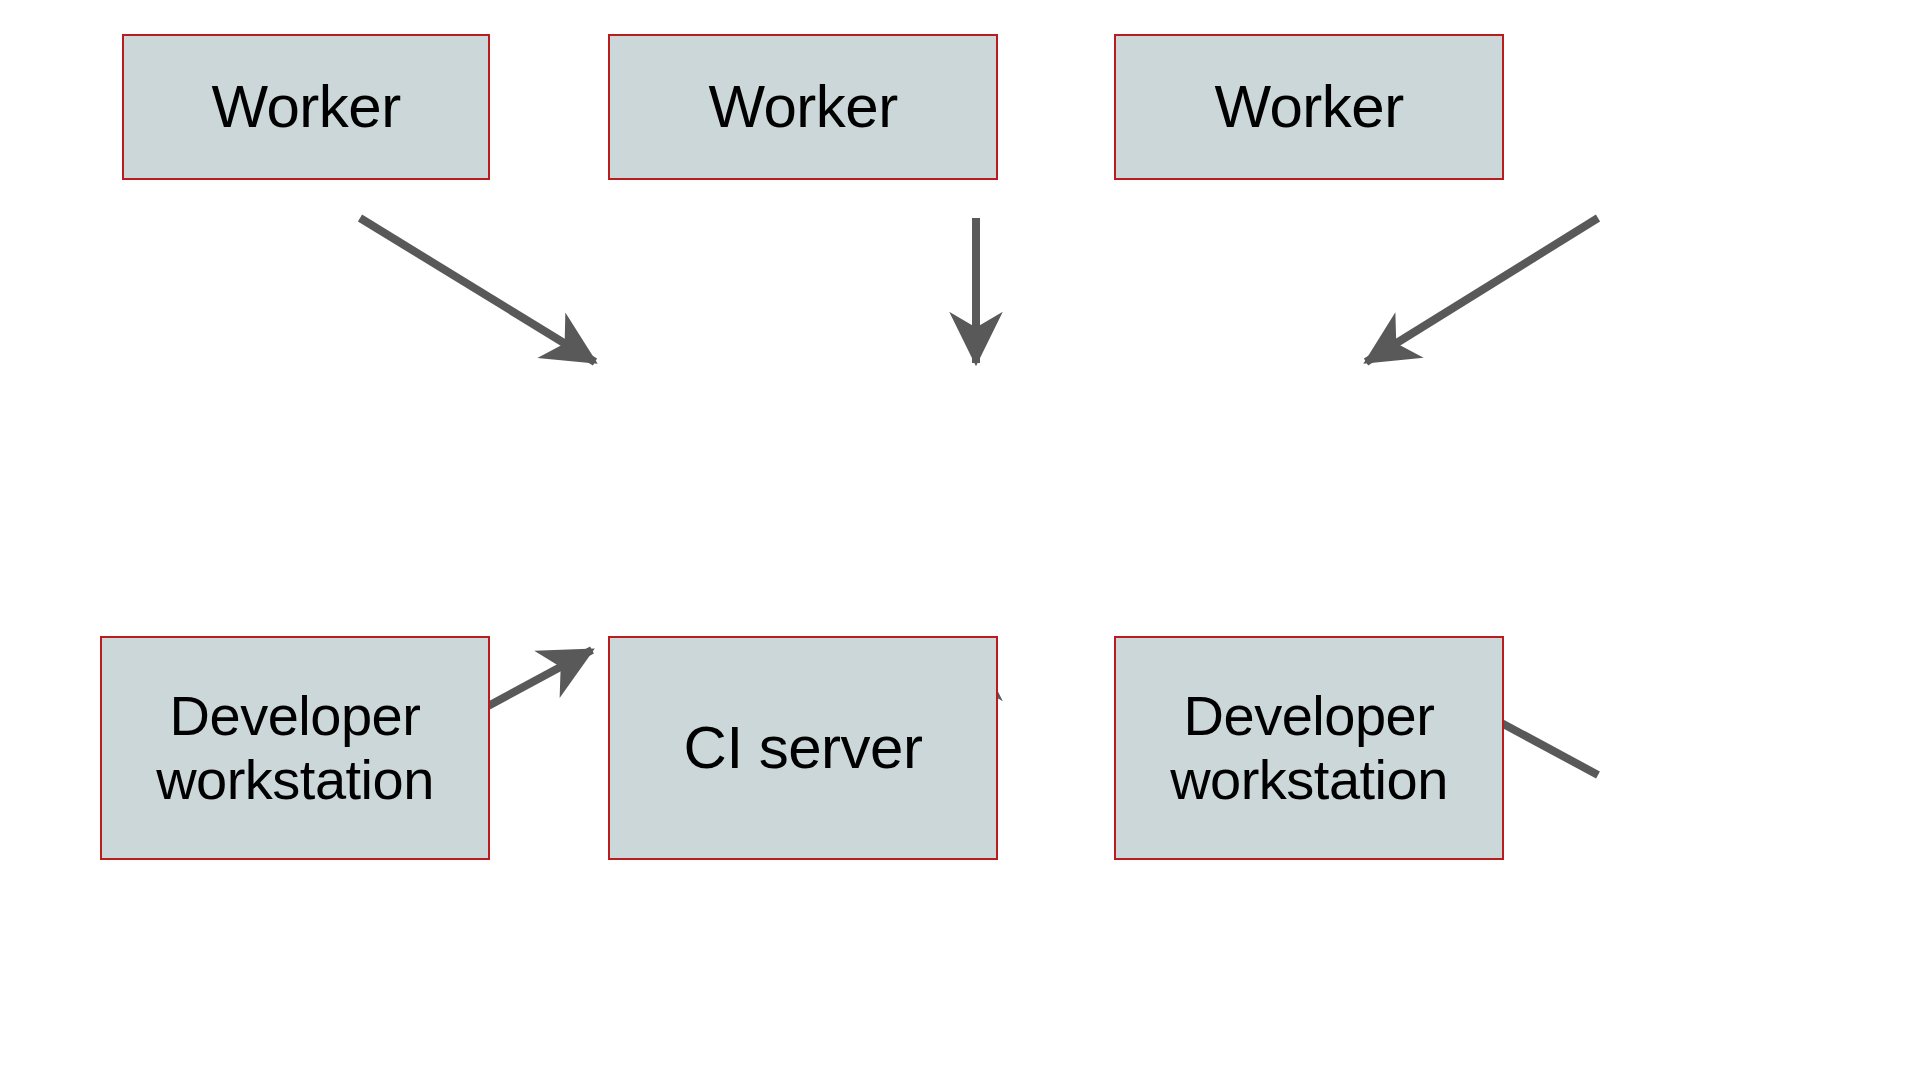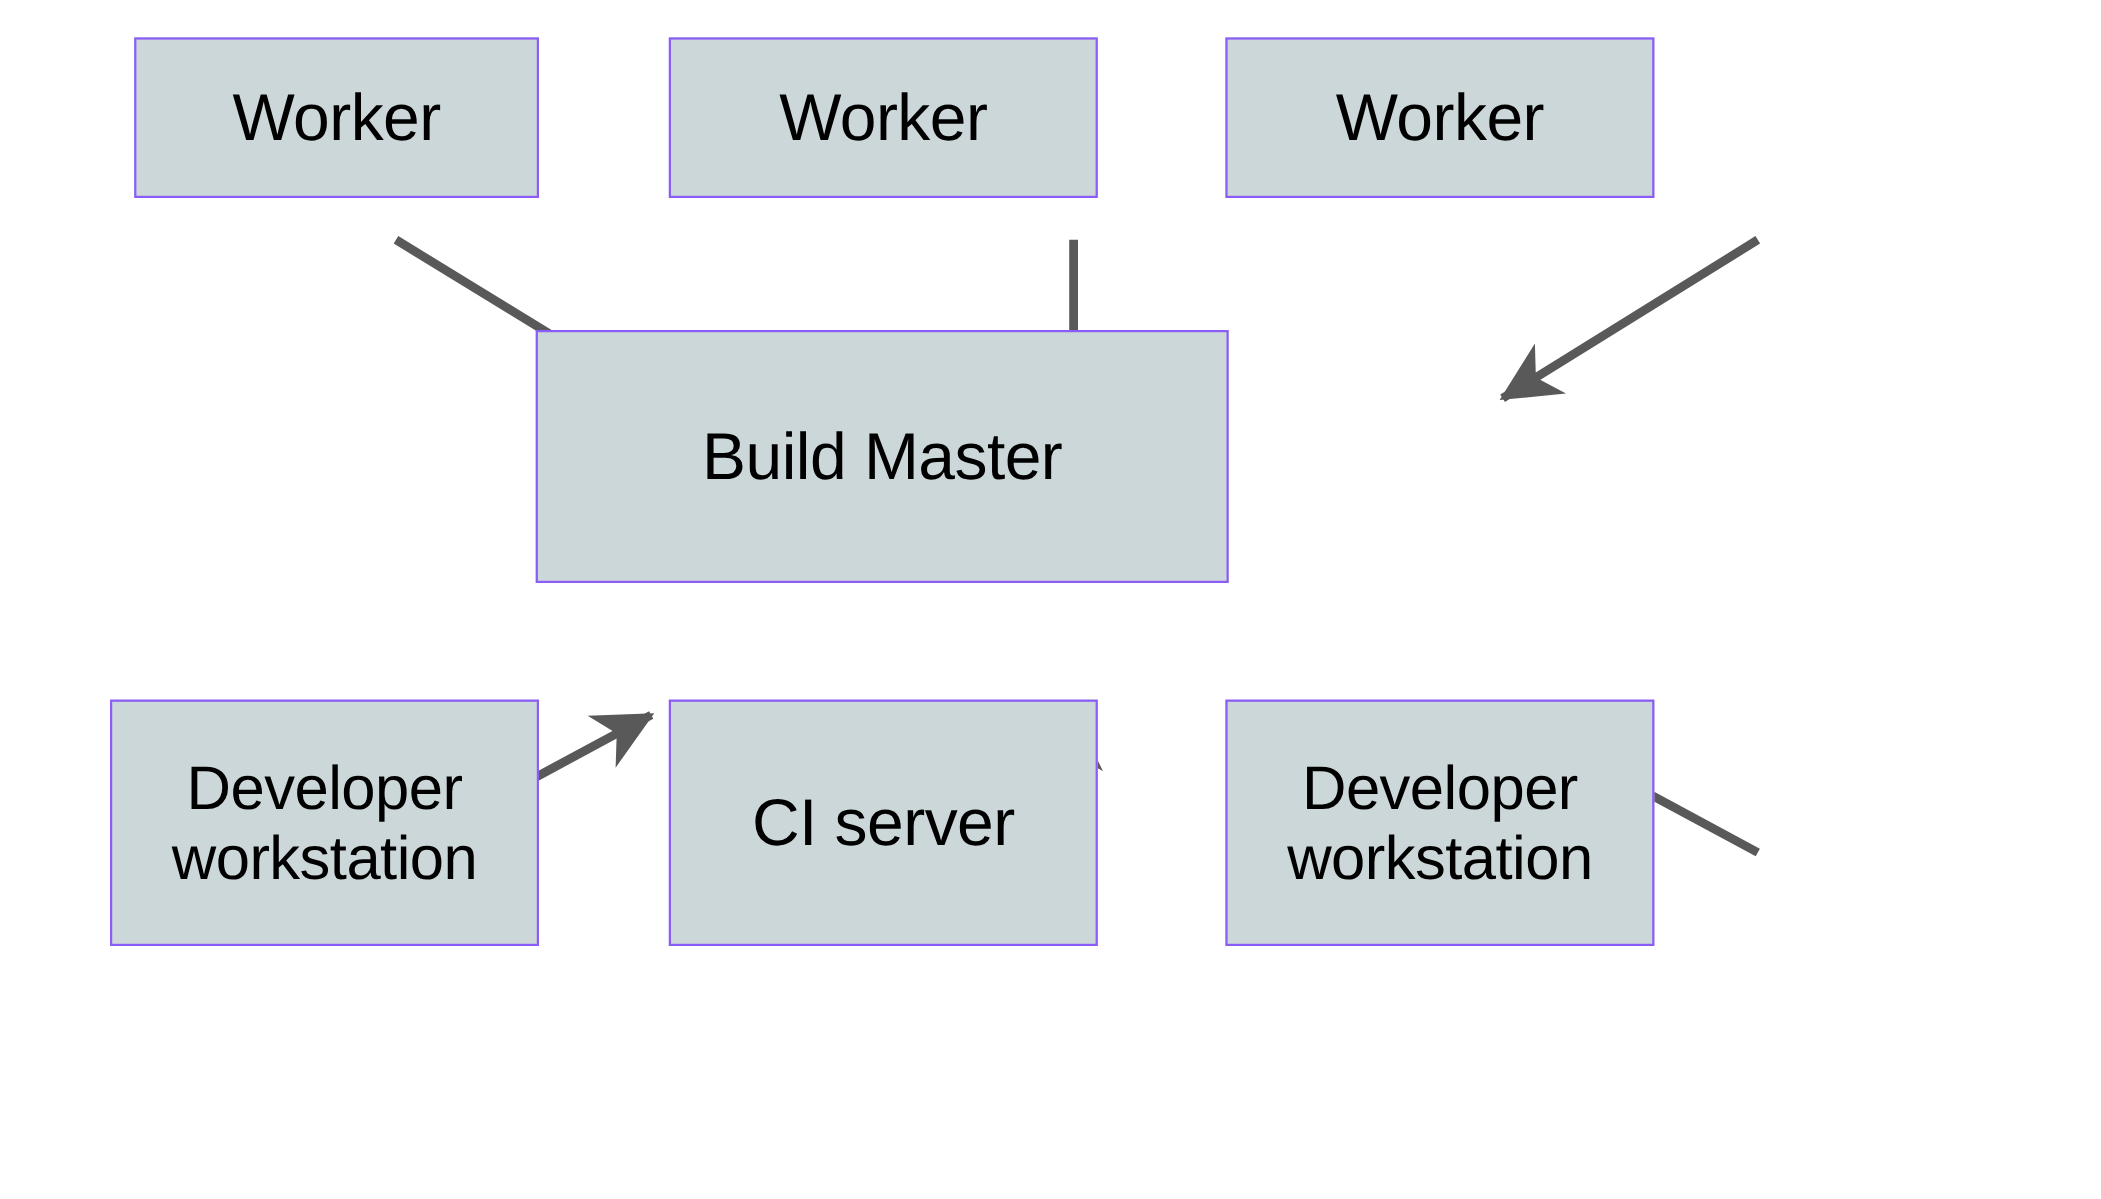--- a/index.html
+++ b/index.html
@@ -23,21 +23,21 @@
     left: 0;
     top: 0;
     width: 1910px;
     height: 1090px;
     pointer-events: none;
   }
   .node {
     position: absolute;
     box-sizing: border-box;
     background: #ccd7da;
-    border: 2px solid #8b5cf6;
+    border: 2px solid #b91c1c;
     display: flex;
     align-items: center;
     justify-content: center;
     text-align: center;
   }
   .node-label {
     color: #000000;
     font-family: "Liberation Sans", sans-serif;
     font-weight: 400;
     line-height: 1.14;
@@ -91,23 +91,20 @@
   </div>
 
   <div class="node" style="left:608px; top:34px; width:390px; height:146px;">
     <span class="node-label lbl-worker">Worker</span>
   </div>
 
   <div class="node" style="left:1114px; top:34px; width:390px; height:146px;">
     <span class="node-label lbl-worker">Worker</span>
   </div>
 
-  <div class="node" style="left:487px; top:300px; width:630px; height:230px;">
-    <span class="node-label lbl-master">Build Master</span>
-  </div>
 
   <div class="node" style="left:100px; top:636px; width:390px; height:224px;">
     <span class="node-label lbl-dev">Developer
 workstation</span>
   </div>
 
   <div class="node" style="left:608px; top:636px; width:390px; height:224px;">
     <span class="node-label lbl-ci">CI server</span>
   </div>
 

